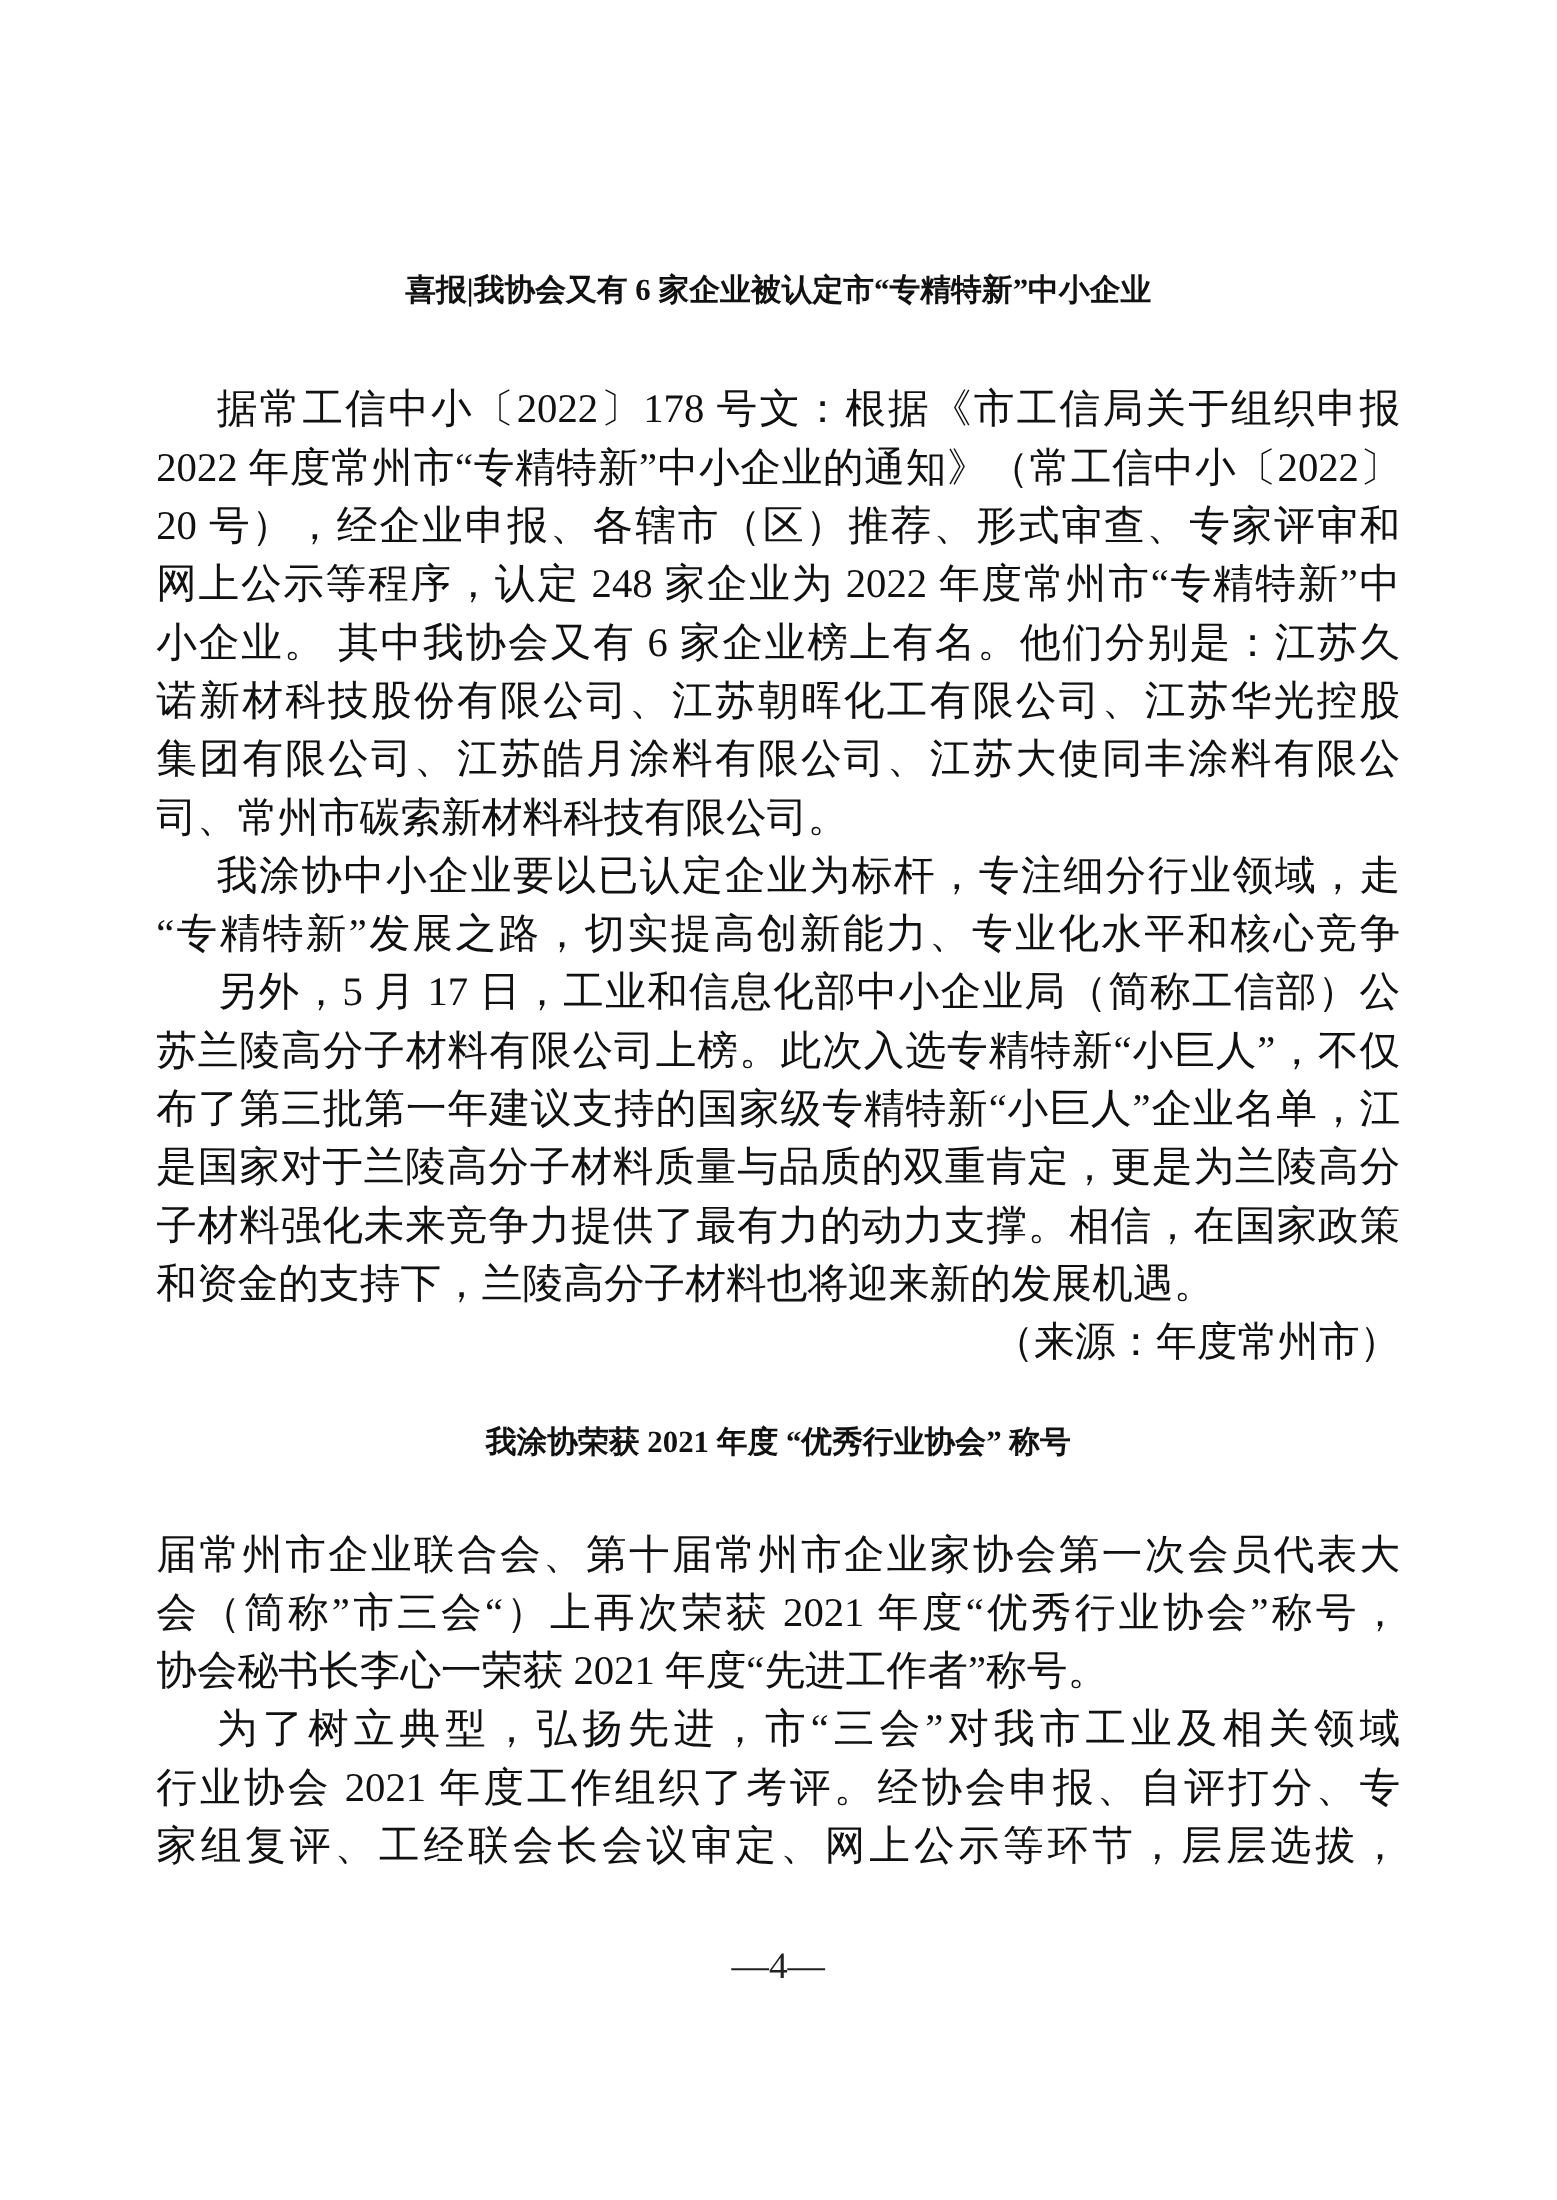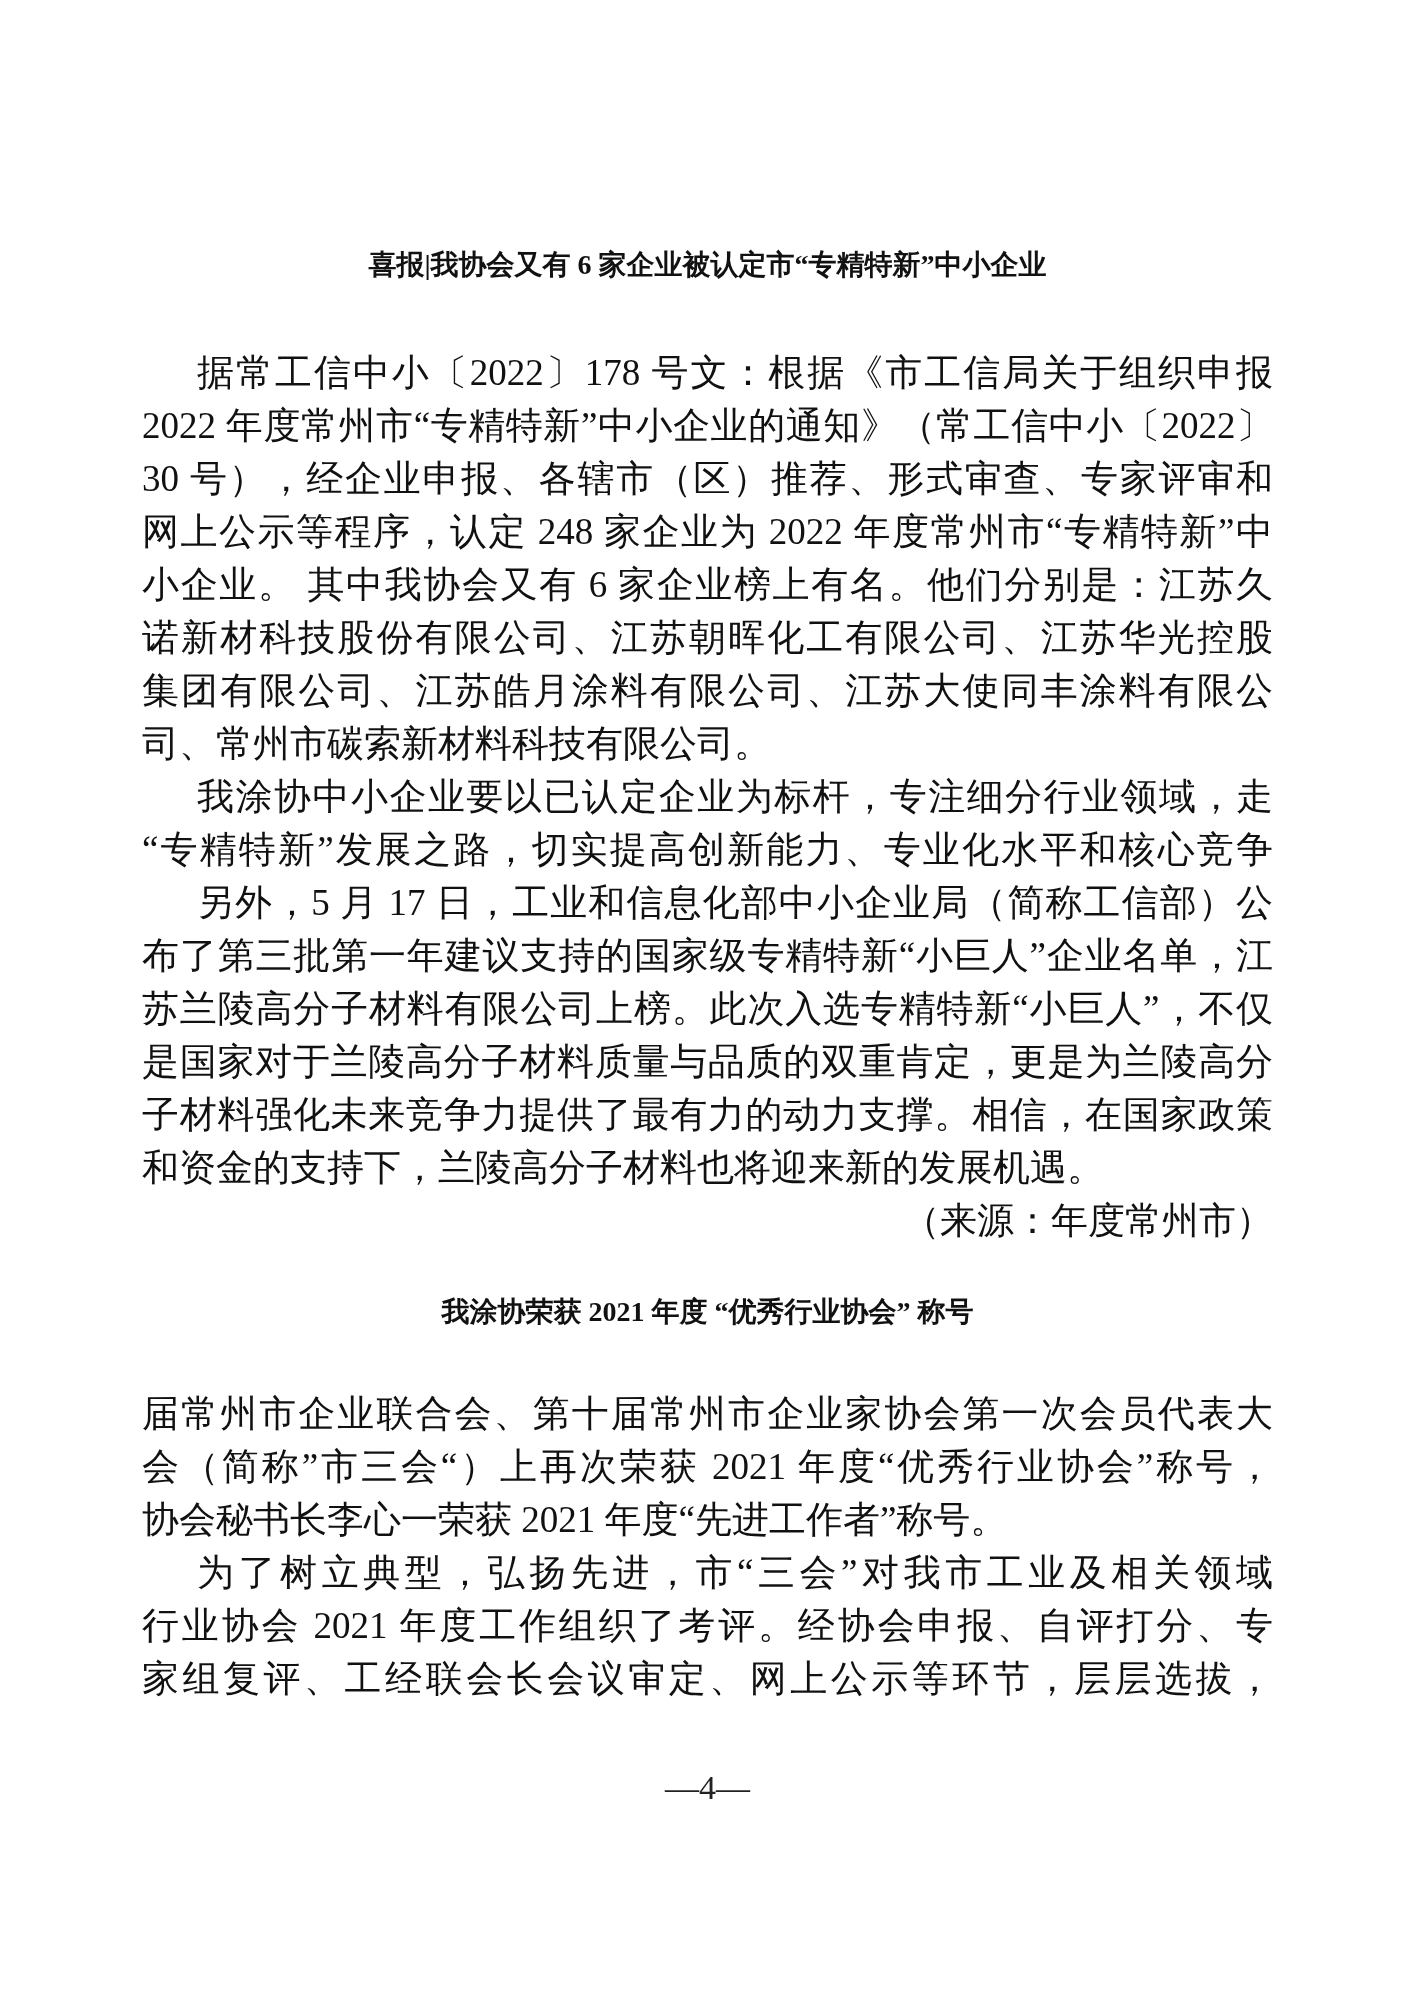--- a/index.html
+++ b/index.html
@@ -63,33 +63,33 @@
 </head>
 <body>
 
 <div class="page">
 
   <h1 class="article-title title-1">喜报|我协会又有 6 家企业被认定市“专精特新”中小企业</h1>
 
   <div class="body-block">
     <div class="line indent justify">据常工信中小〔2022〕178 号文：根据《市工信局关于组织申报</div>
     <div class="line justify">2022 年度常州市“专精特新”中小企业的通知》（常工信中小〔2022〕</div>
-    <div class="line justify">30 号），经企业申报、各辖市（区）推荐、形式审查、专家评审和</div>
+    <div class="line justify">20 号），经企业申报、各辖市（区）推荐、形式审查、专家评审和</div>
     <div class="line justify">网上公示等程序，认定 248 家企业为 2022 年度常州市“专精特新”中</div>
     <div class="line justify">小企业。 其中我协会又有 6 家企业榜上有名。他们分别是：江苏久</div>
     <div class="line justify">诺新材科技股份有限公司、江苏朝晖化工有限公司、江苏华光控股</div>
     <div class="line justify">集团有限公司、江苏皓月涂料有限公司、江苏大使同丰涂料有限公</div>
     <div class="line">司、常州市碳索新材料科技有限公司。</div>
 
     <div class="line indent justify">我涂协中小企业要以已认定企业为标杆，专注细分行业领域，走</div>
     <div class="line justify">“专精特新”发展之路，切实提高创新能力、专业化水平和核心竞争力。</div>
 
     <div class="line indent justify">另外，5 月 17 日，工业和信息化部中小企业局（简称工信部）公</div>
+    <div class="line justify">苏兰陵高分子材料有限公司上榜。此次入选专精特新“小巨人”，不仅</div>
     <div class="line justify">布了第三批第一年建议支持的国家级专精特新“小巨人”企业名单，江</div>
-    <div class="line justify">苏兰陵高分子材料有限公司上榜。此次入选专精特新“小巨人”，不仅</div>
     <div class="line justify">是国家对于兰陵高分子材料质量与品质的双重肯定，更是为兰陵高分</div>
     <div class="line justify">子材料强化未来竞争力提供了最有力的动力支撑。相信，在国家政策</div>
     <div class="line">和资金的支持下，兰陵高分子材料也将迎来新的发展机遇。</div>
   </div>
 
   <div class="source-line">（来源：年度常州市）</div>
 
   <h2 class="article-title title-2">我涂协荣获 2021 年度 “优秀行业协会” 称号</h2>
 
   <div class="body-block body-block-2">

